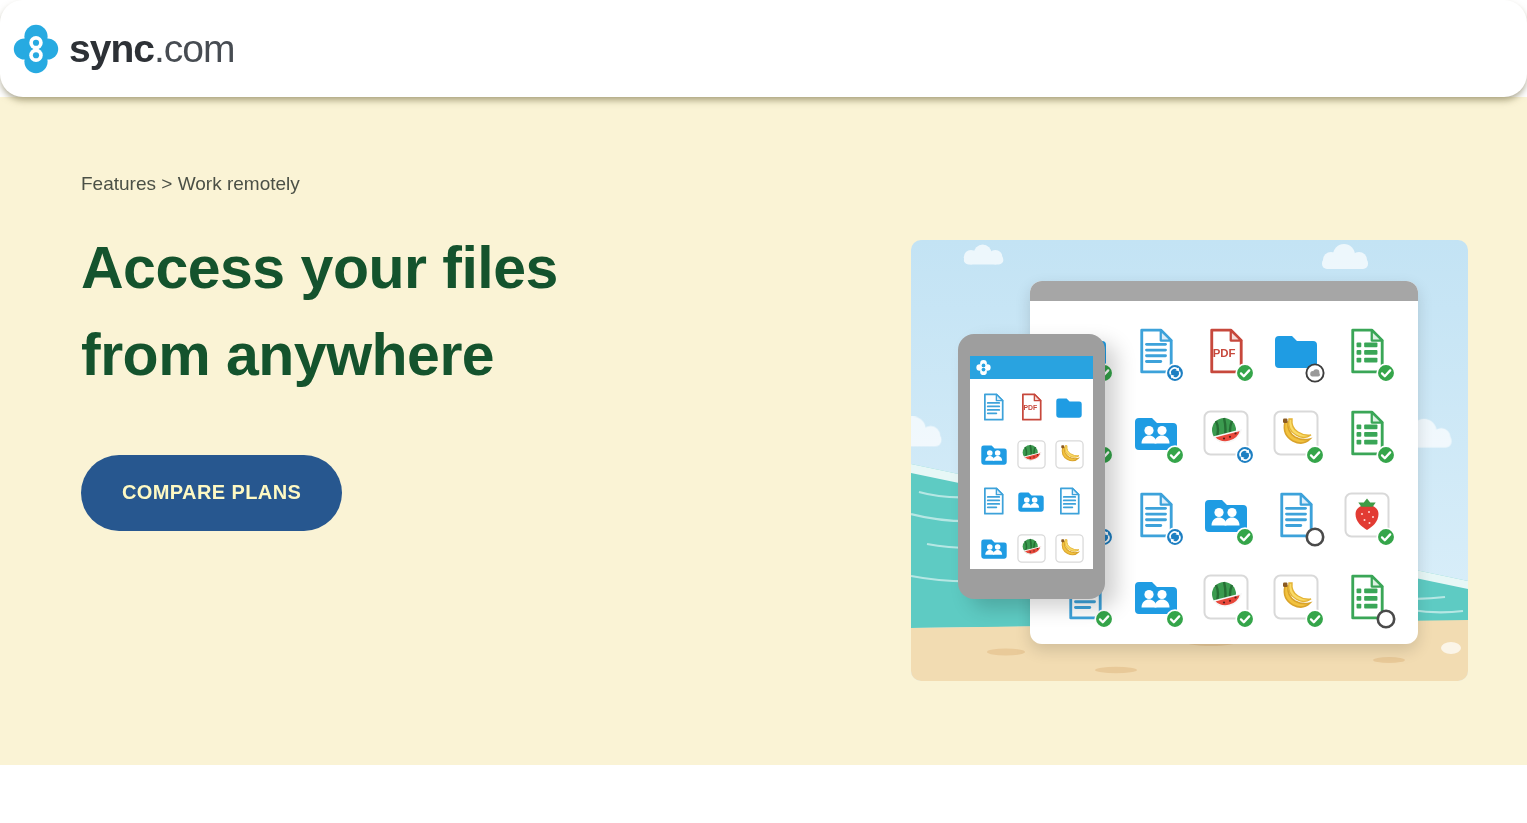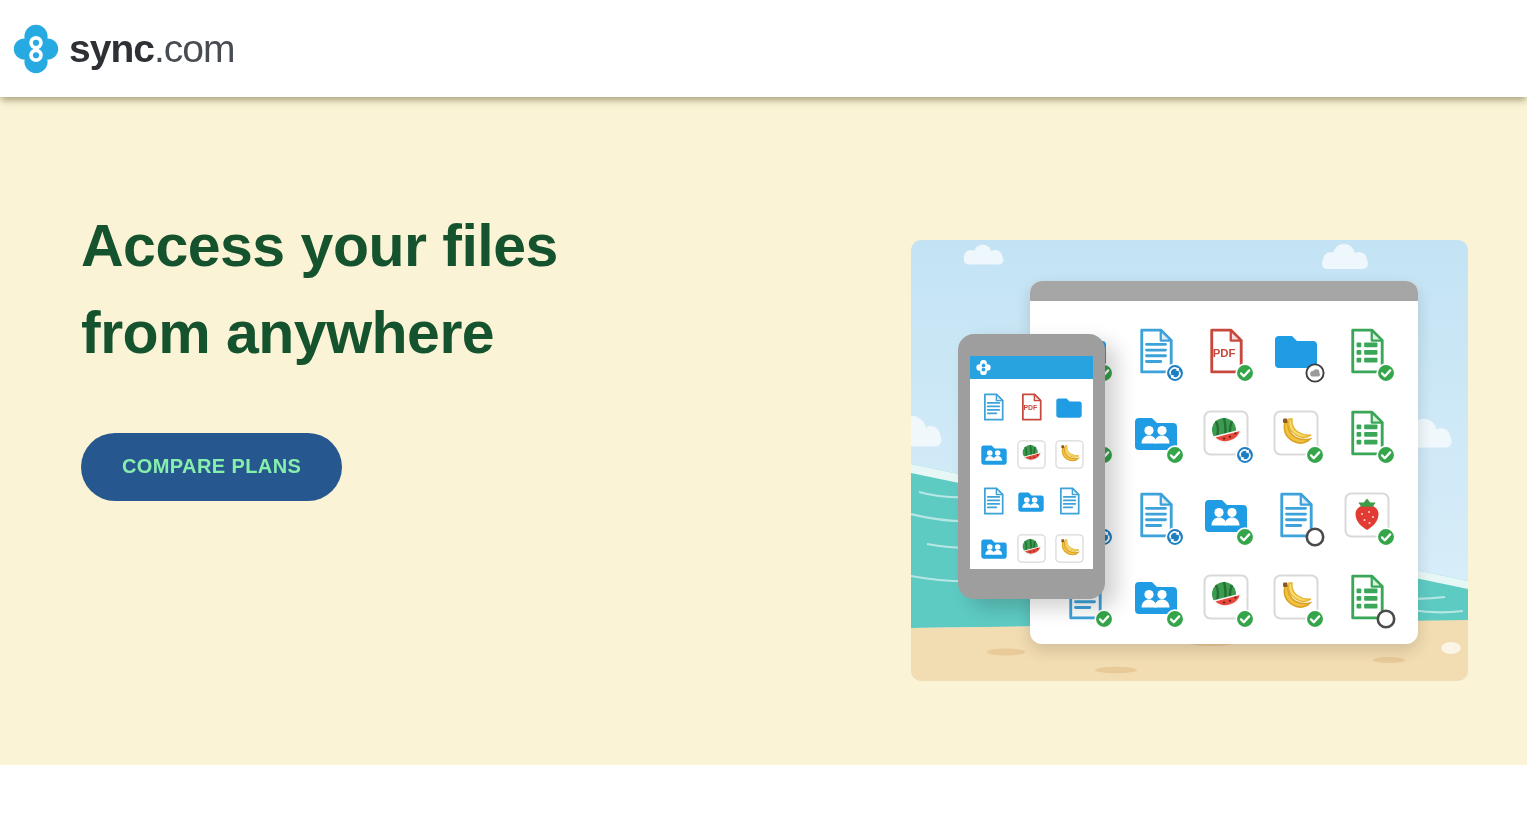--- a/index.html
+++ b/index.html
@@ -3,21 +3,21 @@
 <meta charset="utf-8">
 <style>
   * { box-sizing: border-box; }
   html, body { margin: 0; padding: 0; width: 1527px; height: 823px; overflow: hidden;
     font-family: "Liberation Sans", sans-serif; background: #fff; }
   a { text-decoration: none; color: inherit; cursor: pointer; }
 
   
   .navbar { position: relative; z-index: 10; height: 97px; background: #fff;
     display: flex; padding-left: 8px;
-    box-shadow: 0 4px 7px -1px rgba(95, 88, 45, .55); }
+    box-shadow: 0 4px 7px -1px rgba(95, 88, 45, .55); border-radius: 23px; }
   .logo { display: flex; align-items: center; gap: 5px; }
   .logo-text { font-size: 39px; letter-spacing: -1px; line-height: 1; }
   .logo-bold { font-weight: bold; color: #2d3136; }
   .logo-light { font-weight: 300; color: #474c52; }
   .nav-links { display: flex; align-items: center; gap: 43px; margin-left: 46px;
     font-size: 20.5px; color: #474747; }
   .caret { display: inline-block; width: 0; height: 0; margin-left: 8px;
     border-left: 5.5px solid transparent; border-right: 5.5px solid transparent;
     border-top: 6.5px solid #3f3f3f; vertical-align: middle; }
   .nav-right { margin-left: auto; display: flex; align-items: center; gap: 21px; }
@@ -27,22 +27,22 @@
 
   
   .hero { position: relative; height: 668px; background: #faf3d5; }
   .hero-content { position: absolute; left: 81px; top: 76px; }
   .breadcrumb { font-size: 19px; color: #4b5046; }
   .page-title { margin: 30px 0 0; font-size: 59px; line-height: 1.48; font-weight: bold;
     color: #14532d; letter-spacing: -0.5px; max-width: 580px; }
   .hero-desc { margin-top: 26px; font-size: 23.5px; line-height: 1.92; color: #4b5046;
     max-width: 636px; }
   .cta { margin-top: 55px; display: inline-flex; align-items: center; justify-content: center;
-    background: #27578f; color: #86efac; font-size: 20px; font-weight: bold;
-    letter-spacing: .4px; height: 68px; padding: 0 41px; border-radius: 40px; border: none; }
+    background: #27578f; color: #fef9c3; font-size: 20px; font-weight: bold;
+    letter-spacing: .4px; height: 76px; padding: 0 41px; border-radius: 40px; border: none; }
 
   
   .illustration { position: absolute; left: 911px; top: 143px; width: 557px; height: 441px;
     border-radius: 10px; overflow: hidden; }
   .scene { position: absolute; inset: 0; }
   .tablet { position: absolute; left: 119px; top: 41px; width: 388px; height: 363px;
     background: #fff; border-radius: 12px; box-shadow: 0 6px 16px rgba(0,0,0,.14); }
   .tablet-bar { height: 20px; background: #a6a6a6; border-radius: 12px 12px 0 0; }
   .tablet-grid { display: grid; grid-template-columns: repeat(5, 1fr);
     padding: 20px 16px 8px 20px; row-gap: 22px; justify-items: center; }
@@ -84,20 +84,25 @@
         <circle cx="24" cy="22.5" r="3.2" fill="#27aae1"></circle>
         <circle cx="24" cy="35.5" r="3.2" fill="#27aae1"></circle>
       </svg>
     </span>
     <span class="logo-text"><span class="logo-bold">sync</span><span class="logo-light">.com</span></span>
   </a>
 </header>
 
 <section class="hero">
   <div class="hero-content">
+    <div class="breadcrumb">
+      <a>Features</a>
+      <span> <span>&gt;</span> </span>
+      <span>Work remotely</span>
+    </div>
     <h1 class="page-title">Access your files from anywhere</h1>
     <button class="cta">COMPARE PLANS</button>
   </div>
 
   <div class="illustration">
     <svg class="scene" width="557" height="441" viewBox="0 0 557 441">
       <defs>
         <linearGradient id="sky" x1="0" y1="0" x2="0" y2="1">
           <stop offset="0" stop-color="#c3e3f4"></stop>
           <stop offset="1" stop-color="#ddf0fa"></stop>

